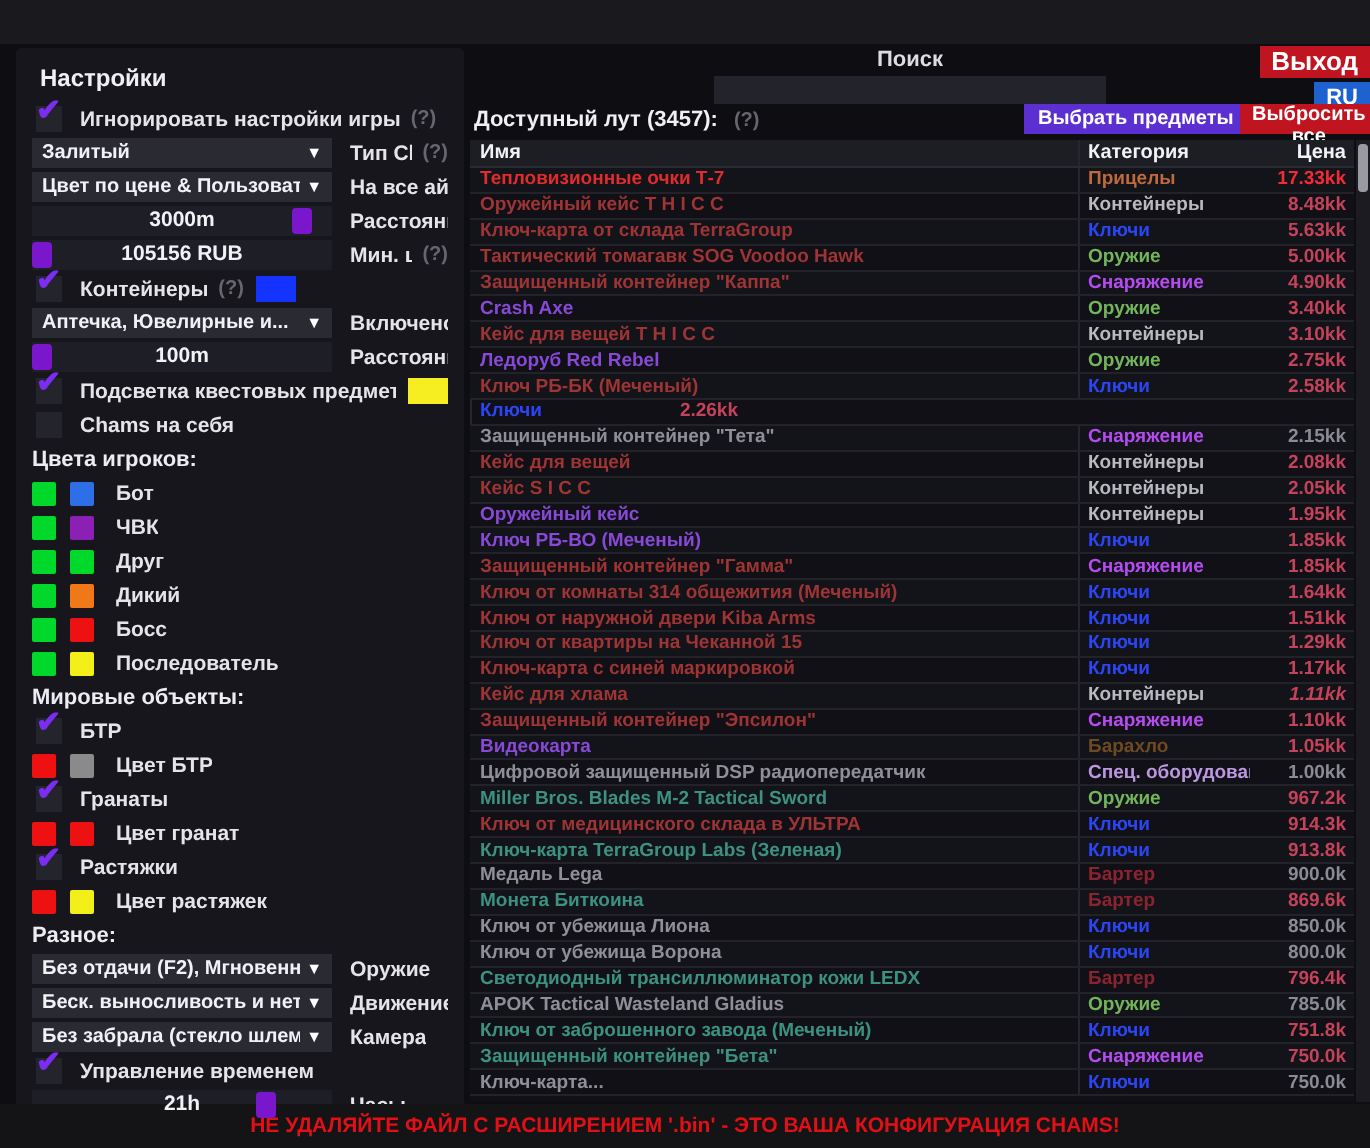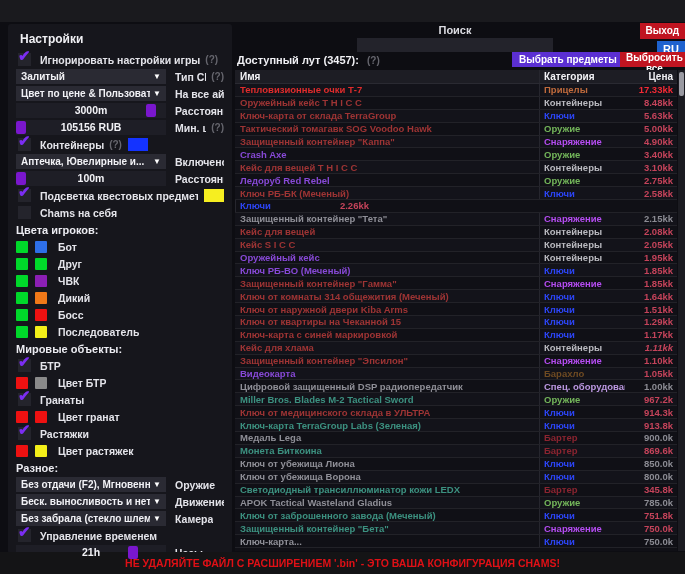--- a/index.html
+++ b/index.html
@@ -7,21 +7,21 @@
   body {
     background:#0d0d12;
     font-family:"Liberation Sans", sans-serif;
     font-weight:bold;
     color:#e8e8ec;
     position:relative;
   }
   .topbar { position:absolute; left:0; top:0; width:685px; height:22px; background:#1a1a1e; }
 
   
-  .exit-btn { position:absolute; right:0; top:23px; height:16px; padding:0 6px; background:#c01420; color:#fff; font-size:10px; line-height:16px; border:none; cursor:pointer; font-weight:bold; font-family:inherit; }
+  .exit-btn { position:absolute; right:0; top:23px; height:16px; padding:0 6px; background:#c01420; color:#fff; font-size:13px; line-height:16px; border:none; cursor:pointer; font-weight:bold; font-family:inherit; }
   .ru-btn   { position:absolute; right:0; top:41px; height:16px; padding:0 6px; background:#1e62cf; color:#fff; font-size:11px; line-height:16px; border:none; cursor:pointer; font-weight:bold; font-family:inherit; }
 
   
   .search-label { position:absolute; left:357px; top:24px; width:196px; text-align:center; font-size:11px; color:#dcdce2; }
   .search-input { position:absolute; left:357px; top:38px; width:196px; height:14px; background:#23232b; border:none; color:#e8e8ec; font-size:10px; padding:0 5px; font-family:inherit; }
 
   
   .settings-panel { position:absolute; left:8px; top:24px; width:224px; height:530px; background:#16161c; border-radius:3px; padding:6px 8px 4px 8px; }
   .settings-title { font-size:12px; color:#f0f0f4; margin:2px 0 6px 4px; }
   .s-row { display:flex; align-items:center; height:15px; margin-bottom:2px; }
@@ -165,27 +165,27 @@
         <div class="s-label">Chams на себя</div>
       </div>
       <div class="s-header">Цвета игроков:</div>
       <div class="s-row pair-row">
         <div class="swatch" style="background: rgb(0, 217, 42);"></div>
         <div class="swatch" style="background: rgb(46, 111, 232);"></div>
         <div class="s-label">Бот</div>
       </div>
       <div class="s-row pair-row">
         <div class="swatch" style="background: rgb(0, 217, 42);"></div>
-        <div class="swatch" style="background: rgb(0, 217, 42);"></div>
-        <div class="s-label">Друг</div>
-      </div>
-      <div class="s-row pair-row">
-        <div class="swatch" style="background: rgb(0, 217, 42);"></div>
         <div class="swatch" style="background: rgb(140, 31, 180);"></div>
         <div class="s-label">ЧВК</div>
+      </div>
+      <div class="s-row pair-row">
+        <div class="swatch" style="background: rgb(0, 217, 42);"></div>
+        <div class="swatch" style="background: rgb(0, 217, 42);"></div>
+        <div class="s-label">Друг</div>
       </div>
       <div class="s-row pair-row">
         <div class="swatch" style="background: rgb(0, 217, 42);"></div>
         <div class="swatch" style="background: rgb(240, 120, 24);"></div>
         <div class="s-label">Дикий</div>
       </div>
       <div class="s-row pair-row">
         <div class="swatch" style="background: rgb(0, 217, 42);"></div>
         <div class="swatch" style="background: rgb(238, 17, 17);"></div>
         <div class="s-label">Босс</div>
@@ -438,21 +438,21 @@
         <div class="c-price" style="color: rgb(139, 139, 147);">850.0k</div>
       </div>
       <div class="lt-row">
         <div class="c-name" style="color: rgb(143, 143, 151);">Ключ от убежища Ворона</div>
         <div class="c-cat" style="color: rgb(44, 69, 245);">Ключи</div>
         <div class="c-price" style="color: rgb(139, 139, 147);">800.0k</div>
       </div>
       <div class="lt-row">
         <div class="c-name" style="color: rgb(60, 145, 128);">Светодиодный трансиллюминатор кожи LEDX</div>
         <div class="c-cat" style="color: rgb(138, 36, 48);">Бартер</div>
-        <div class="c-price" style="color: rgb(196, 67, 90);">345.8k</div>
+        <div class="c-price" style="color: rgb(196, 67, 90);">796.4k</div>
       </div>
       <div class="lt-row">
         <div class="c-name" style="color: rgb(143, 143, 151);">APOK Tactical Wasteland Gladius</div>
         <div class="c-cat" style="color: rgb(115, 181, 90);">Оружие</div>
         <div class="c-price" style="color: rgb(139, 139, 147);">785.0k</div>
       </div>
       <div class="lt-row">
         <div class="c-name" style="color: rgb(60, 145, 128);">Ключ от заброшенного завода (Меченый)</div>
         <div class="c-cat" style="color: rgb(44, 69, 245);">Ключи</div>
         <div class="c-price" style="color: rgb(196, 67, 90);">751.8k</div>

